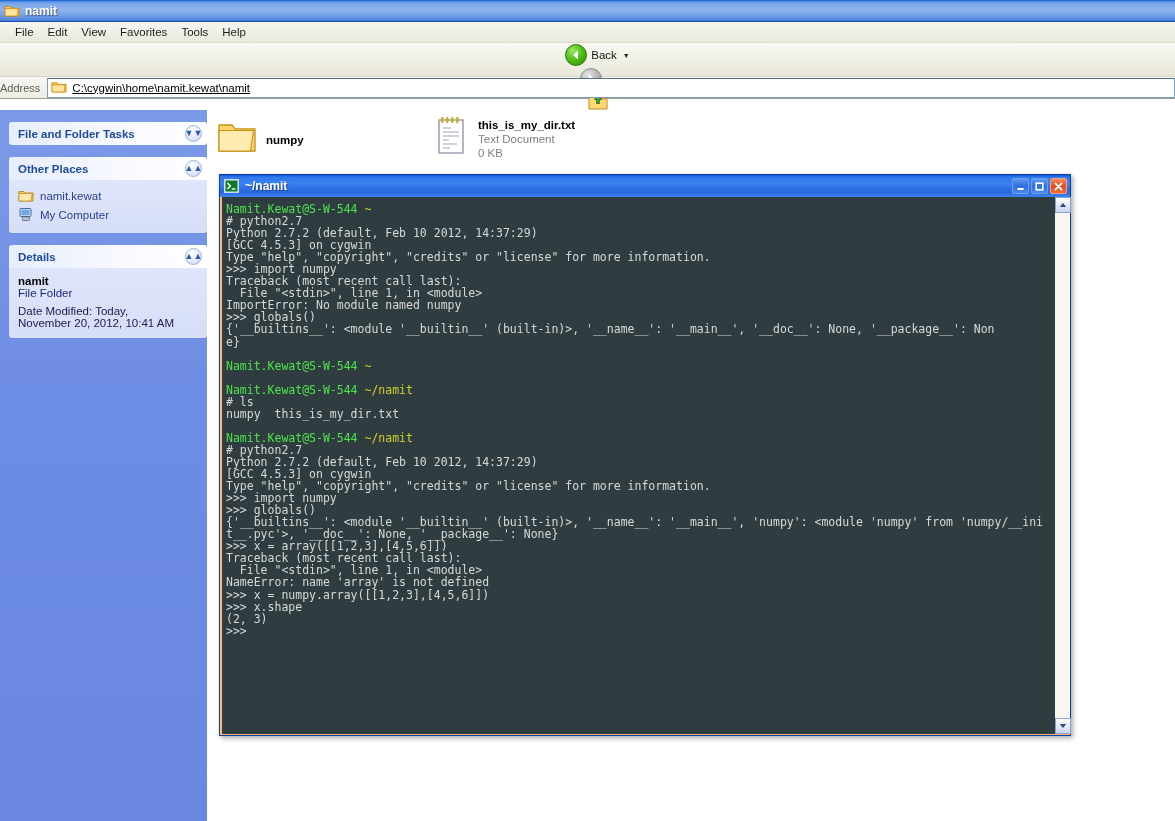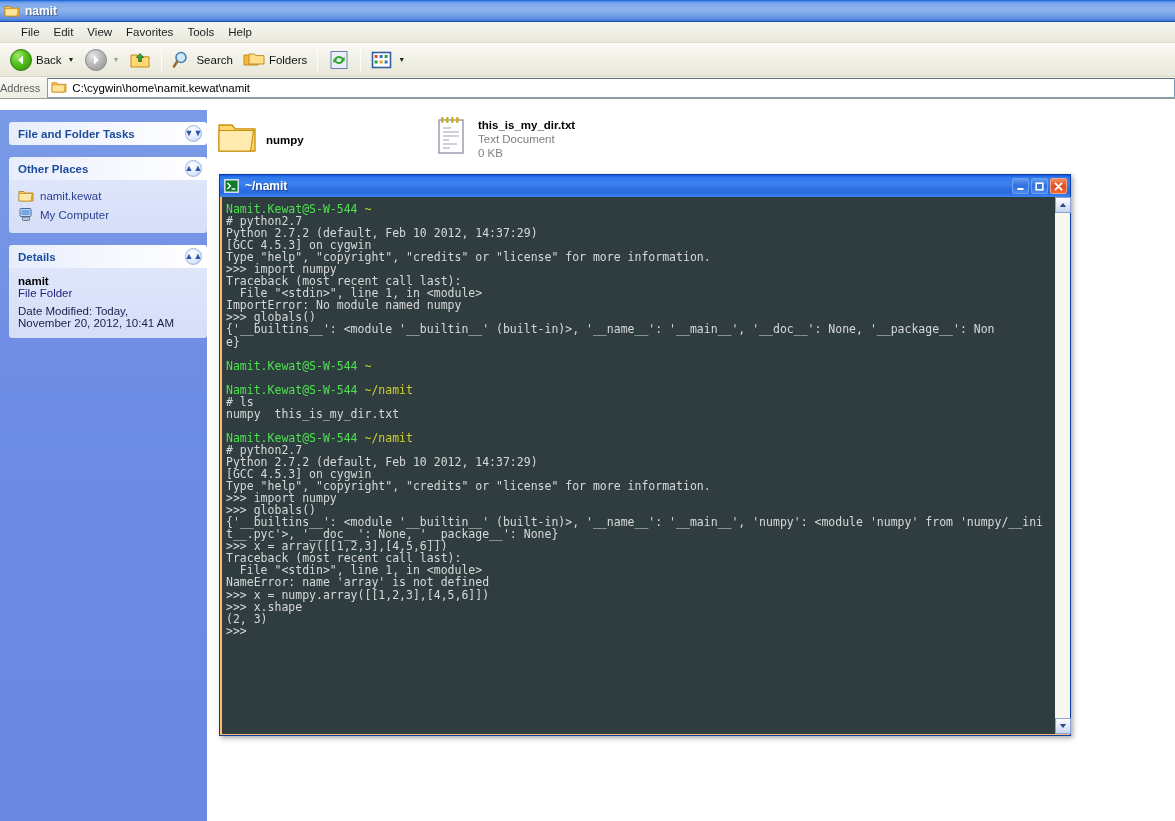--- a/index.html
+++ b/index.html
@@ -32,36 +32,37 @@
     color: #ffffff; font-size: 12px; font-weight: bold;
     margin-left: 5px;
     text-shadow: 1px 1px 1px rgba(0,0,0,0.45);
   }
 
   
   .xp-menubar {
     height: 21px;
     background: linear-gradient(to bottom, #f6f6f2 0%, #eeeee4 60%, #e7e7dc 100%);
     display: flex; align-items: center;
-    padding-left: 14px;
+    padding-left: 8px;
     border-bottom: 1px solid #dedecf;
   }
   .xp-menu-item {
     font-size: 11.5px; color: #1c1c1c;
     padding: 2px 7px;
     cursor: default;
   }
 
   
   .xp-toolbar {
     height: 34px;
     background: linear-gradient(to bottom, #faf9f4 0%, #f1f0e6 50%, #e8e7d9 100%);
     display: flex; align-items: center;
-    padding-left: 5px;
+    padding-left: 20px;
     border-bottom: 1px solid #d8d7c5;
+    flex-direction: column;
   }
   .tb-btn {
     display: flex; align-items: center; gap: 4px;
     height: 28px; padding: 0 4px;
     border: 1px solid transparent; border-radius: 3px;
     cursor: default;
   }
   .tb-label { font-size: 11.5px; color: #111; }
   .tb-sep {
     width: 1px; height: 22px; margin: 0 5px;
@@ -92,21 +93,21 @@
     display: flex; align-items: center;
     border-bottom: 1px solid #9d9d8e;
   }
   .addr-label { font-size: 11px; color: #5d5d5d; padding: 0 7px 0 0; }
   .addr-box {
     flex: 1; height: 20px; background: #ffffff;
     border: 1px solid #7f9db9; border-top-color:#566e85;
     display: flex; align-items: center; gap: 5px;
     padding-left: 3px; margin-right: 0px;
   }
-  .addr-text { font-size: 11.5px; color: #000; }
+  .addr-text { font-size: 11.5px; color: #000; text-decoration: underline; }
 
   
   .xp-body {
     position: absolute; left: 0; top: 110px;
     width: 1175px; height: 711px;
     display: flex;
   }
 
   
   .task-pane {

